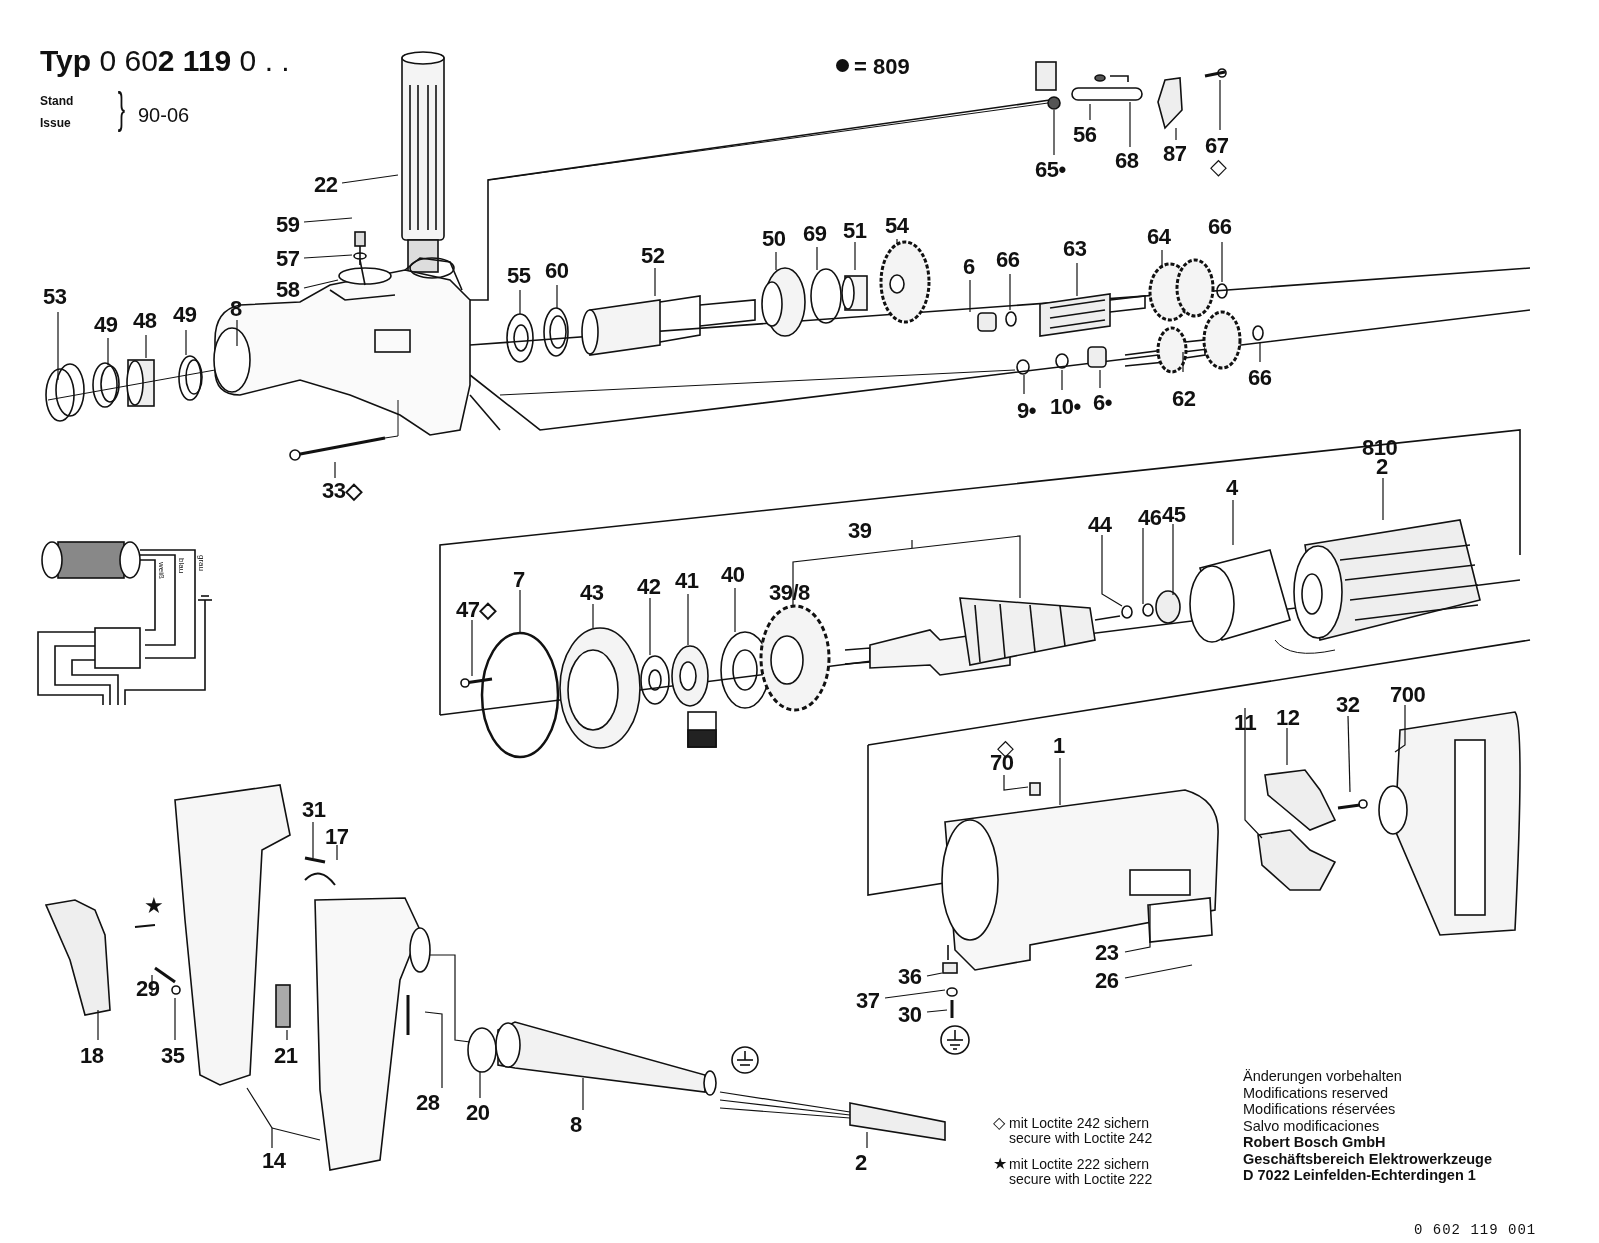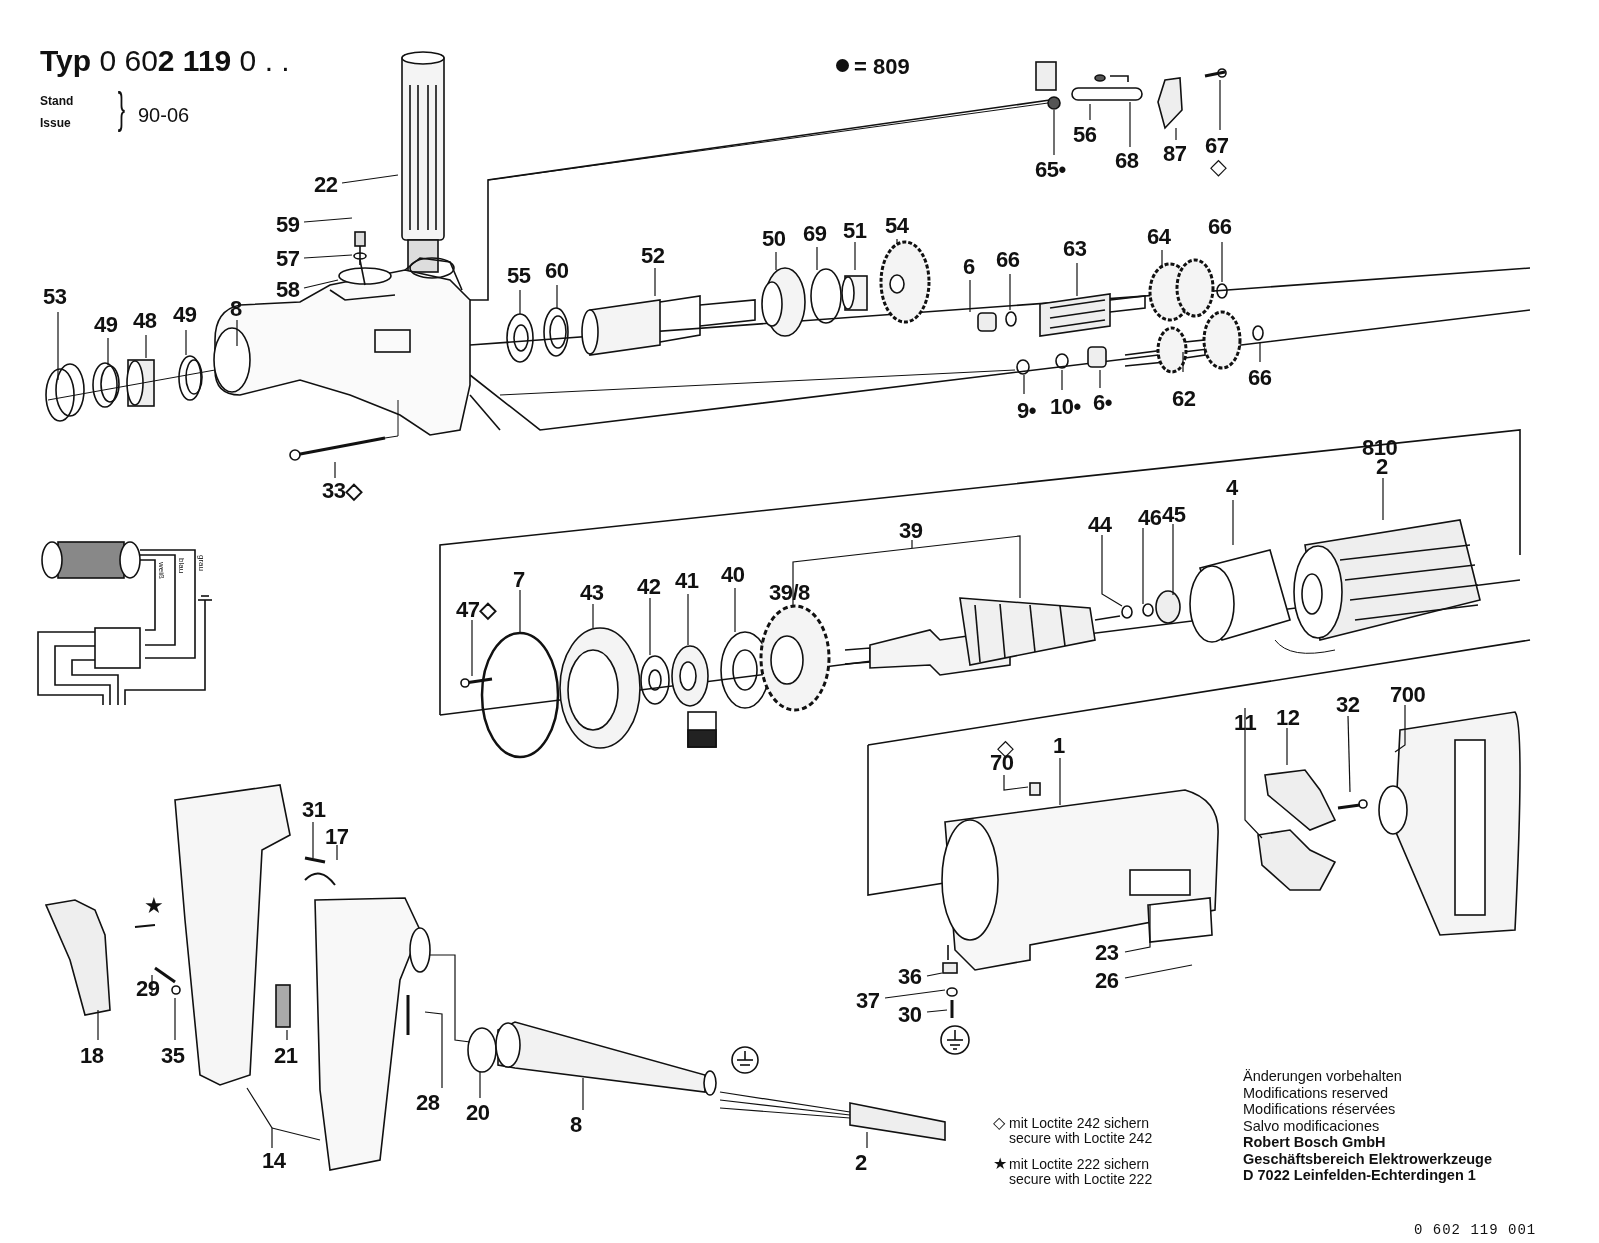--- a/index.html
+++ b/index.html
@@ -378,21 +378,21 @@
 <div class="lbl" style="left:1205px; top:133px;">67</div>
 <div class="lbl" style="left:1210px; top:154px; font-weight:normal;">◇</div>
 
 <div class="lbl" style="left:456px; top:597px;">47◇</div>
 <div class="lbl" style="left:513px; top:567px;">7</div>
 <div class="lbl" style="left:580px; top:580px;">43</div>
 <div class="lbl" style="left:637px; top:574px;">42</div>
 <div class="lbl" style="left:675px; top:568px;">41</div>
 <div class="lbl" style="left:721px; top:562px;">40</div>
 <div class="lbl" style="left:769px; top:580px;">39/8</div>
-<div class="lbl" style="left:899px; top:518px;">39</div>
+<div class="lbl" style="left:848px; top:518px;">39</div>
 <div class="lbl" style="left:1088px; top:512px;">44</div>
 <div class="lbl" style="left:1138px; top:505px;">46</div>
 <div class="lbl" style="left:1162px; top:502px;">45</div>
 <div class="lbl" style="left:1226px; top:475px;">4</div>
 <div class="lbl" style="left:1362px; top:435px;">810</div>
 <div class="lbl" style="left:1376px; top:454px;">2</div>
 
 <div class="lbl" style="left:997px; top:735px; font-weight:normal;">◇</div>
 <div class="lbl" style="left:990px; top:750px;">70</div>
 <div class="lbl" style="left:1053px; top:733px;">1</div>

